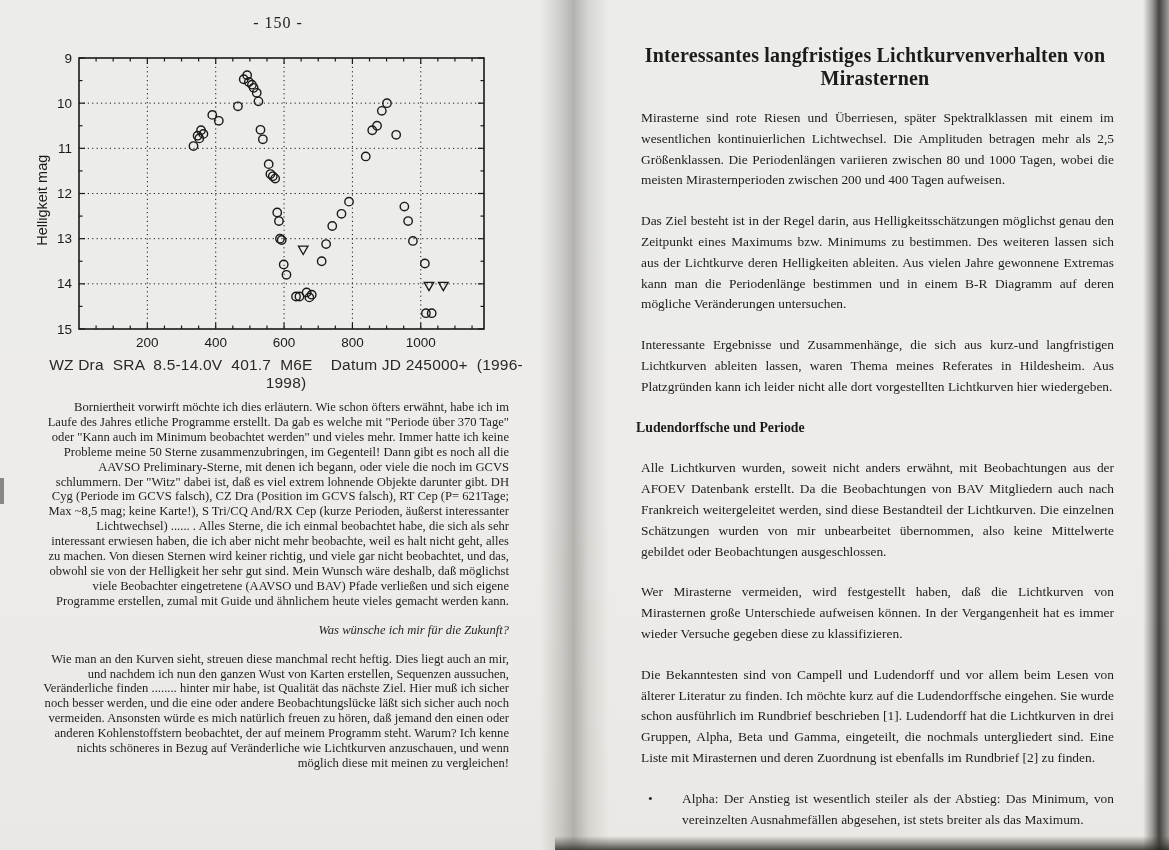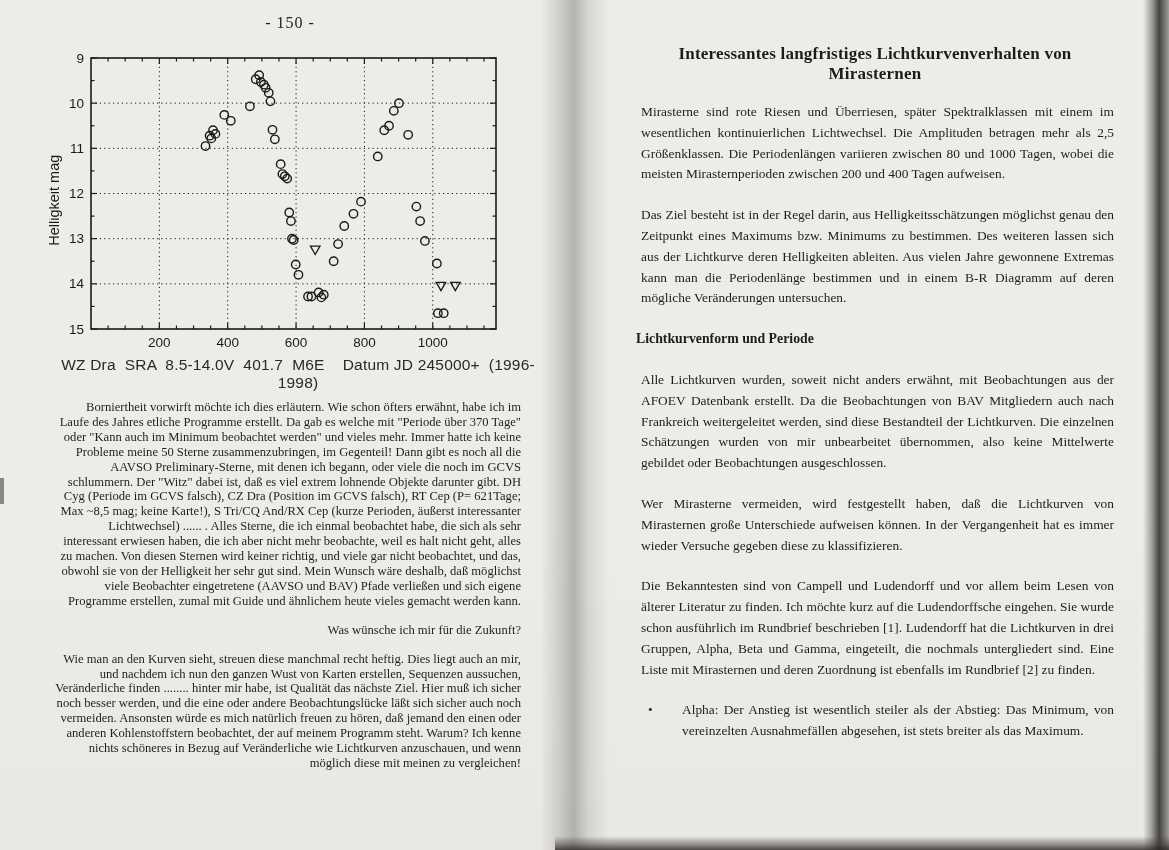--- a/index.html
+++ b/index.html
@@ -9,40 +9,40 @@
   
   #gutter{position:absolute;left:540px;top:0;width:70px;height:850px;pointer-events:none;
           background:linear-gradient(90deg,rgba(90,88,82,0) 0%,rgba(90,88,82,0.22) 30%,rgba(70,68,62,0.34) 48%,rgba(90,88,82,0.14) 70%,rgba(90,88,82,0) 100%);}
   #right-edge{position:absolute;right:0;top:0;width:26px;height:850px;pointer-events:none;
           background:linear-gradient(90deg,rgba(60,58,54,0) 0%,rgba(92,90,86,0.55) 35%,rgba(40,38,35,0.85) 62%,rgba(110,108,104,0.6) 100%);}
   #bottom-edge{position:absolute;left:555px;bottom:0;width:614px;height:14px;pointer-events:none;
           background:linear-gradient(180deg,rgba(60,56,50,0) 0%,rgba(58,54,48,0.45) 55%,rgba(38,35,30,0.8) 100%);}
   #left-edge-mark{position:absolute;left:0;top:478px;width:4px;height:26px;background:#5e5c58;opacity:.7;}
 
   .page{position:absolute;color:#1d1c1a;}
-  #page-left{left:55px;top:14px;width:482px;}
+  #page-left{left:43px;top:14px;width:482px;}
   #page-right{left:636px;top:30px;width:478px;}
 
   .pagenum{text-align:center;font-size:16px;letter-spacing:1px;color:#232220;}
   #page-left .pagenum{width:470px;}
   #page-right .pagenum{width:478px;}
 
   
   #chart{position:absolute;left:-6px;top:35px;width:492px;height:322px;}
   #chart svg{display:block;}
   #chart-caption{position:absolute;left:2px;top:342px;width:482px;text-align:center;
       font-family:"Liberation Sans", sans-serif;font-size:15.5px;color:#2a2927;
       white-space:pre-wrap;letter-spacing:.2px;}
 
   #left-text{position:absolute;left:0;top:386px;width:466px;
       font-size:12.6px;line-height:14.9px;text-align:right;color:#201f1d;}
   #left-text p{margin:0 0 14px 0;}
 
   #page-right .body{font-size:13.4px;line-height:20.8px;text-align:justify;color:#1e1d1b;}
-  #page-right .title{font-weight:bold;text-align:center;font-size:17px;margin:14px 0 18px 0;letter-spacing:.2px;}
+  #page-right .title{font-weight:bold;text-align:center;font-size:20px;margin:14px 0 18px 0;letter-spacing:.2px;}
   #page-right p{margin:0 0 20px 5px;}
   #page-right .heading{font-weight:bold;font-size:13.8px;margin:2px 0 20px 0;}
   #page-right ul{list-style:none;margin:0 0 20px 0;padding:0;}
   #page-right li{position:relative;padding-left:46px;margin:0;}
   #page-right li::before{content:"\2022";position:absolute;left:12px;top:0;}
 </style>
 </head>
 <body>
 
 <div id="scan">
@@ -200,31 +200,32 @@
           <polygon points="261.4025316455696,197.15833333333333 271.0025316455696,197.15833333333333 266.2025316455696,205.55833333333334" fill="none" stroke="#1a1a1a" stroke-width="1.3"></polygon>
           <polygon points="387.1746835443038,233.29166666666669 396.7746835443038,233.29166666666669 391.9746835443038,241.6916666666667" fill="none" stroke="#1a1a1a" stroke-width="1.3"></polygon>
           <polygon points="401.5291139240506,233.29166666666669 411.1291139240506,233.29166666666669 406.3291139240506,241.6916666666667" fill="none" stroke="#1a1a1a" stroke-width="1.3"></polygon>
         </svg>
       </div>
 
     <div id="chart-caption">WZ Dra  SRA  8.5-14.0V  401.7  M6E    Datum JD 245000+  (1996-1998)</div>
 
     <div id="left-text">
       <p>Borniertheit vorwirft möchte ich dies erläutern. Wie schon öfters erwähnt, habe ich im Laufe des Jahres etliche Programme erstellt. Da gab es welche mit "Periode über 370 Tage" oder "Kann auch im Minimum beobachtet werden" und vieles mehr. Immer hatte ich keine Probleme meine 50 Sterne zusammenzubringen, im Gegenteil! Dann gibt es noch all die AAVSO Preliminary-Sterne, mit denen ich begann, oder viele die noch im GCVS schlummern. Der "Witz" dabei ist, daß es viel extrem lohnende Objekte darunter gibt. DH Cyg (Periode im GCVS falsch), CZ Dra (Position im GCVS falsch), RT Cep (P= 621Tage; Max ~8,5 mag; keine Karte!), S Tri/CQ And/RX Cep (kurze Perioden, äußerst interessanter Lichtwechsel) ...... . Alles Sterne, die ich einmal beobachtet habe, die sich als sehr interessant erwiesen haben, die ich aber nicht mehr beobachte, weil es halt nicht geht, alles zu machen. Von diesen Sternen wird keiner richtig, und viele gar nicht beobachtet, und das, obwohl sie von der Helligkeit her sehr gut sind. Mein Wunsch wäre deshalb, daß möglichst viele Beobachter eingetretene (AAVSO und BAV) Pfade verließen und sich eigene Programme erstellen, zumal mit Guide und ähnlichem heute vieles gemacht werden kann.</p>
-      <p style="margin-top:10px;">Was wünsche ich mir für die Zukunft?</p>
+      <p style="margin-top:10px;font-style:italic;">Was wünsche ich mir für die Zukunft?</p>
       <p style="margin-top:10px;">Wie man an den Kurven sieht, streuen diese manchmal recht heftig. Dies liegt auch an mir, und nachdem ich nun den ganzen Wust von Karten erstellen, Sequenzen aussuchen, Veränderliche finden ........ hinter mir habe, ist Qualität das nächste Ziel. Hier muß ich sicher noch besser werden, und die eine oder andere Beobachtungslücke läßt sich sicher auch noch vermeiden. Ansonsten würde es mich natürlich freuen zu hören, daß jemand den einen oder anderen Kohlenstoffstern beobachtet, der auf meinem Programm steht. Warum? Ich kenne nichts schöneres in Bezug auf Veränderliche wie Lichtkurven anzuschauen, und wenn möglich diese mit meinen zu vergleichen!</p>
     </div>
   </div>
 
   <div class="page" id="page-right">
     <div class="title">Interessantes langfristiges Lichtkurvenverhalten von Mirasternen</div>
     <div class="body">
       <p>Mirasterne sind rote Riesen und Überriesen, später Spektralklassen mit einem im wesentlichen kontinuierlichen Lichtwechsel. Die Amplituden betragen mehr als 2,5 Größenklassen. Die Periodenlängen variieren zwischen 80 und 1000 Tagen, wobei die meisten Mirasternperioden zwischen 200 und 400 Tagen aufweisen.</p>
       <p>Das Ziel besteht ist in der Regel darin, aus Helligkeitsschätzungen möglichst genau den Zeitpunkt eines Maximums bzw. Minimums zu bestimmen. Des weiteren lassen sich aus der Lichtkurve deren Helligkeiten ableiten. Aus vielen Jahre gewonnene Extremas kann man die Periodenlänge bestimmen und in einem B-R Diagramm auf deren mögliche Veränderungen untersuchen.</p>
-      <div class="heading">Lichtkurvenform und Periode</div>
+      <p>Interessante Ergebnisse und Zusammenhänge, die sich aus kurz-und langfristigen Lichtkurven ableiten lassen, waren Thema meines Referates in Hildesheim. Aus Platzgründen kann ich leider nicht alle dort vorgestellten Lichtkurven hier wiedergeben.</p>
+      <div class="heading">Ludendorffsche und Periode</div>
       <p>Alle Lichtkurven wurden, soweit nicht anders erwähnt, mit Beobachtungen aus der AFOEV Datenbank erstellt. Da die Beobachtungen von BAV Mitgliedern auch nach Frankreich weitergeleitet werden, sind diese Bestandteil der Lichtkurven. Die einzelnen Schätzungen wurden von mir unbearbeitet übernommen, also keine Mittelwerte gebildet oder Beobachtungen ausgeschlossen.</p>
       <p>Wer Mirasterne vermeiden, wird festgestellt haben, daß die Lichtkurven von Mirasternen große Unterschiede aufweisen können. In der Vergangenheit hat es immer wieder Versuche gegeben diese zu klassifizieren.</p>
       <p>Die Bekanntesten sind von Campell und Ludendorff und vor allem beim Lesen von älterer Literatur zu finden. Ich möchte kurz auf die Ludendorffsche eingehen. Sie wurde schon ausführlich im Rundbrief beschrieben [1]. Ludendorff hat die Lichtkurven in drei Gruppen, Alpha, Beta und Gamma, eingeteilt, die nochmals untergliedert sind. Eine Liste mit Mirasternen und deren Zuordnung ist ebenfalls im Rundbrief [2] zu finden.</p>
       <ul>
         <li>Alpha: Der Anstieg ist wesentlich steiler als der Abstieg: Das Minimum, von vereinzelten Ausnahmefällen abgesehen, ist stets breiter als das Maximum.</li>
 
       </ul>
 
     </div>
   </div>

